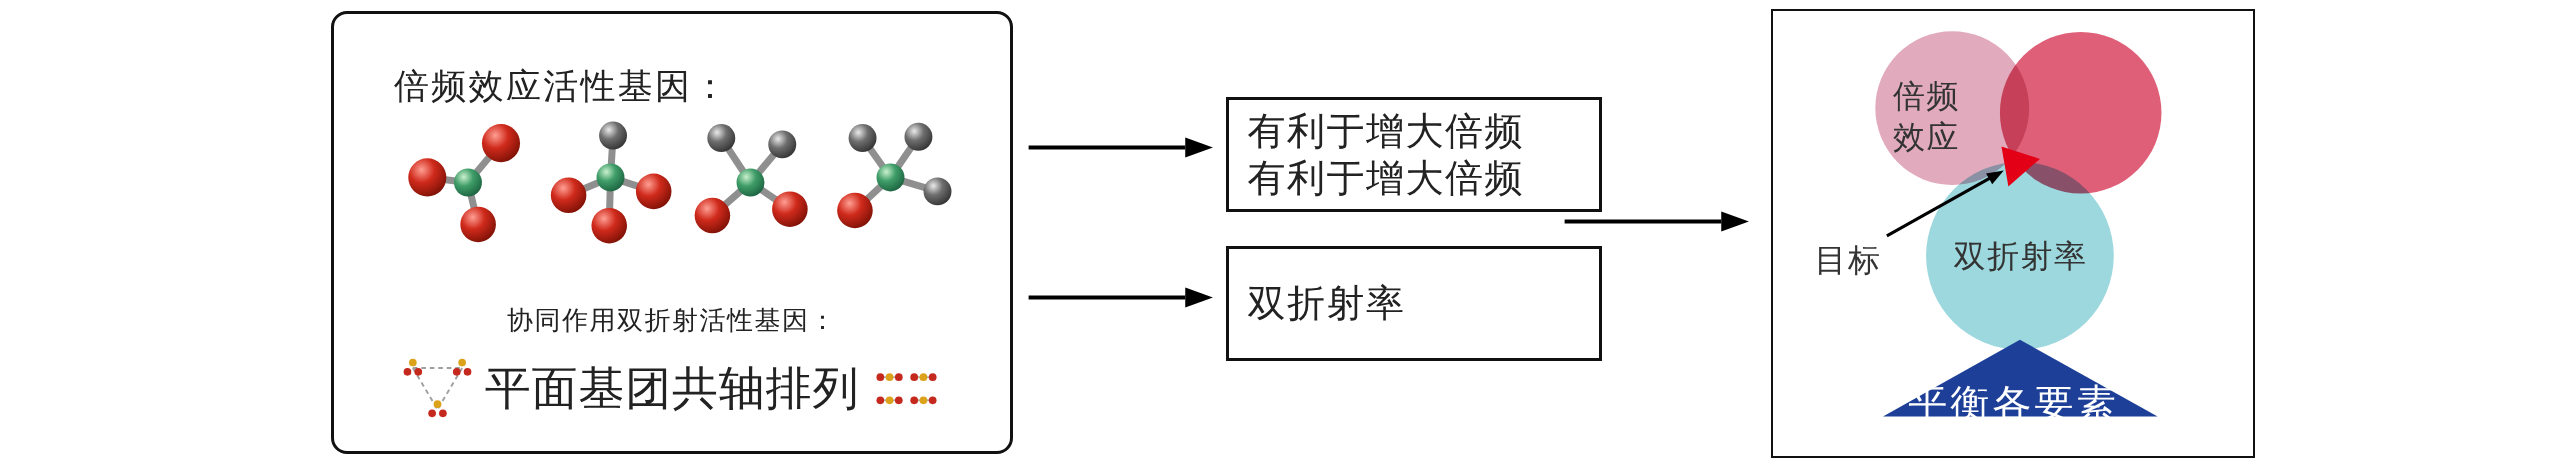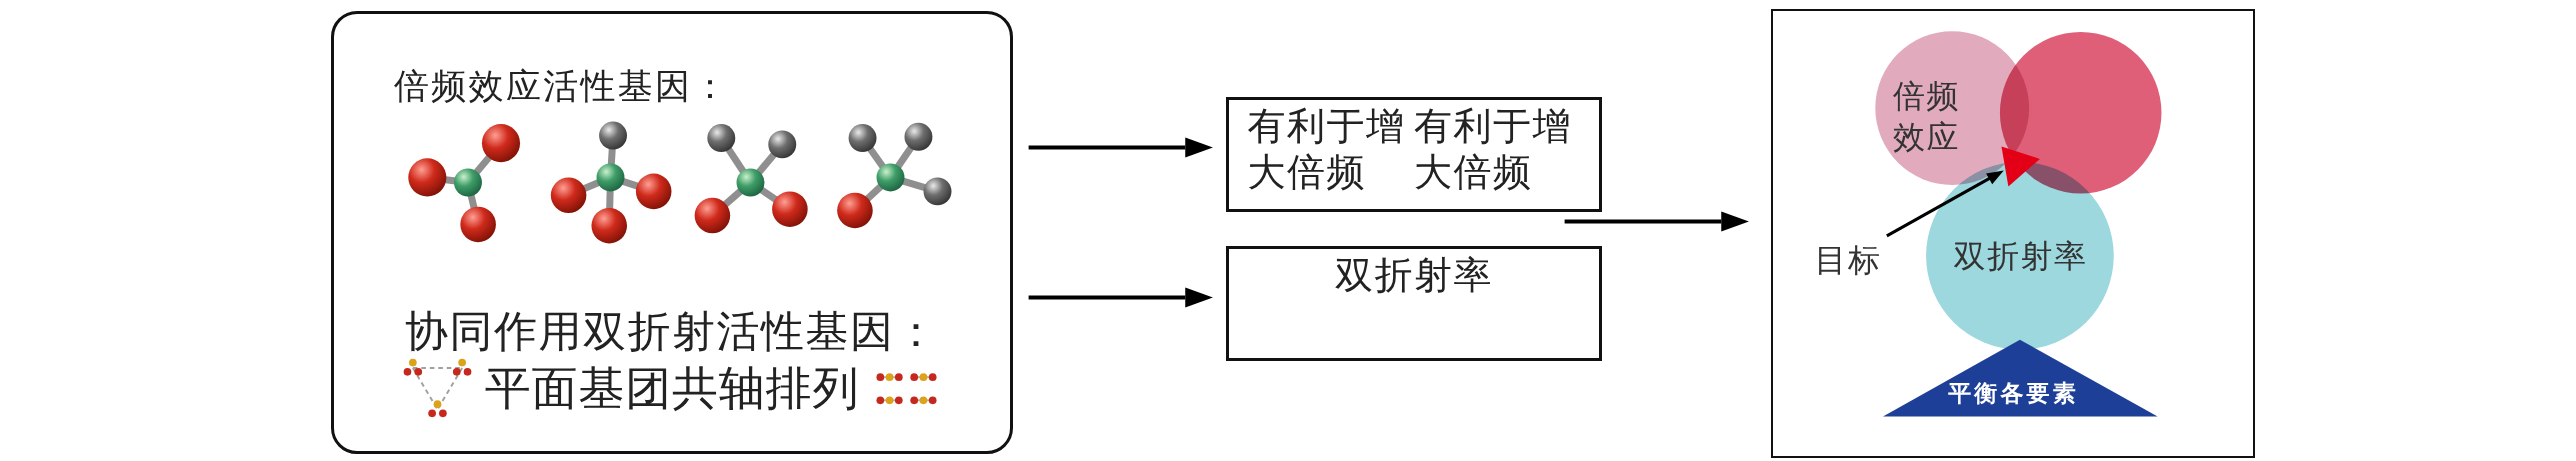--- a/index.html
+++ b/index.html
@@ -2,51 +2,51 @@
 <html style="font-size:12.3px"><head>
 <meta charset="utf-8">
 <style>
   html,body{margin:0;padding:0;background:#fff;}
   .canvas{position:relative;width:2576px;height:461px;background:#fff;
           font-family:"Liberation Sans","DejaVu Sans",sans-serif;color:#222;overflow:hidden;}
   .defs{position:absolute;width:0;height:0;}
 
   
   .gene-box{position:absolute;left:331px;top:10.8px;width:676px;height:437px;
-            border:3.1px solid #111;border-radius:26px;background:#fff;}
+            border:3.1px solid #111;border-radius:16px;background:#fff;}
   .gene-title{position:absolute;left:60px;top:49px;font-size:35px;letter-spacing:2.3px;color:#222;}
   .molecule-row{position:absolute;left:73px;top:103px;width:547px;height:131px;
                 display:flex;justify-content:space-between;align-items:center;}
   .mol{width:127px;height:127px;flex:0 0 auto;}
   .formula{position:absolute;left:0;width:100%;top:236px;text-align:center;
            font-family:"Liberation Serif","DejaVu Serif",serif;font-size:35px;color:#111;}
   .formula sub{font-size:22px;}
   .it{font-style:italic;}
   .gene-subtitle{position:absolute;left:0;width:100%;top:289px;text-align:center;
-                 font-size:43px;letter-spacing:1.5px;color:#222;}
+                 font-size:26px;letter-spacing:1.5px;color:#222;}
   .arrangements{position:absolute;left:23px;top:337px;width:630px;
                 display:flex;justify-content:center;align-items:center;gap:9.2px;}
   .arr-icon{width:77px;height:77px;flex:0 0 auto;}
   .arr-label{font-size:46px;color:#222;letter-spacing:0.8px;}
 
   .arrow{position:absolute;}
 
   
   .effect-box{position:absolute;width:333px;height:103px;border:3.1px solid #111;background:#fff;
-              display:flex;flex-direction:row;justify-content:center;
+              display:flex;flex-direction:column;justify-content:center;
               padding:3.1px 18.5px;font-size:38px;line-height:1.22;color:#222;letter-spacing:1.5px;}
 
   
   .venn-box{position:absolute;left:1771px;top:8.5px;width:480px;height:445px;
             border:2.3px solid #111;background:#fff;}
   .venn-svg{position:absolute;left:0;top:0;width:100%;height:100%;isolation:isolate;}
   .vcircle{mix-blend-mode:multiply;}
   .venn-label{position:absolute;font-size:32px;line-height:1.3;color:#333;
               text-align:center;letter-spacing:1.5px;}
-  .balance-label{color:#fff;font-size:23px;letter-spacing:3.1px;font-weight:bold;}
+  .balance-label{color:#fff;font-size:39px;letter-spacing:3.1px;}
 </style>
 </head>
 <body>
 
 <div class="canvas">
 
   <svg class="defs" aria-hidden="true">
     <defs>
       <radialGradient id="gRed" cx="35%" cy="30%" r="75%">
         <stop offset="0%" stop-color="#ff9e93"></stop>

